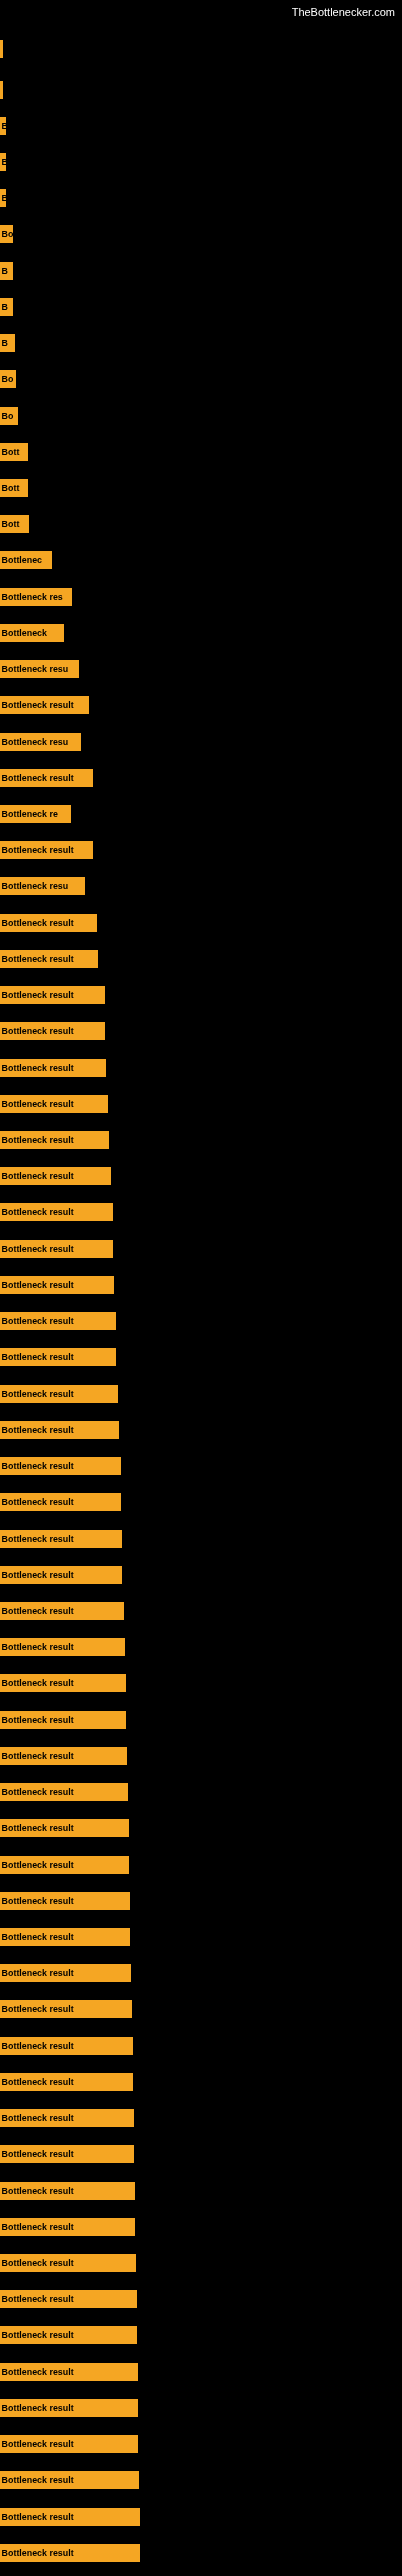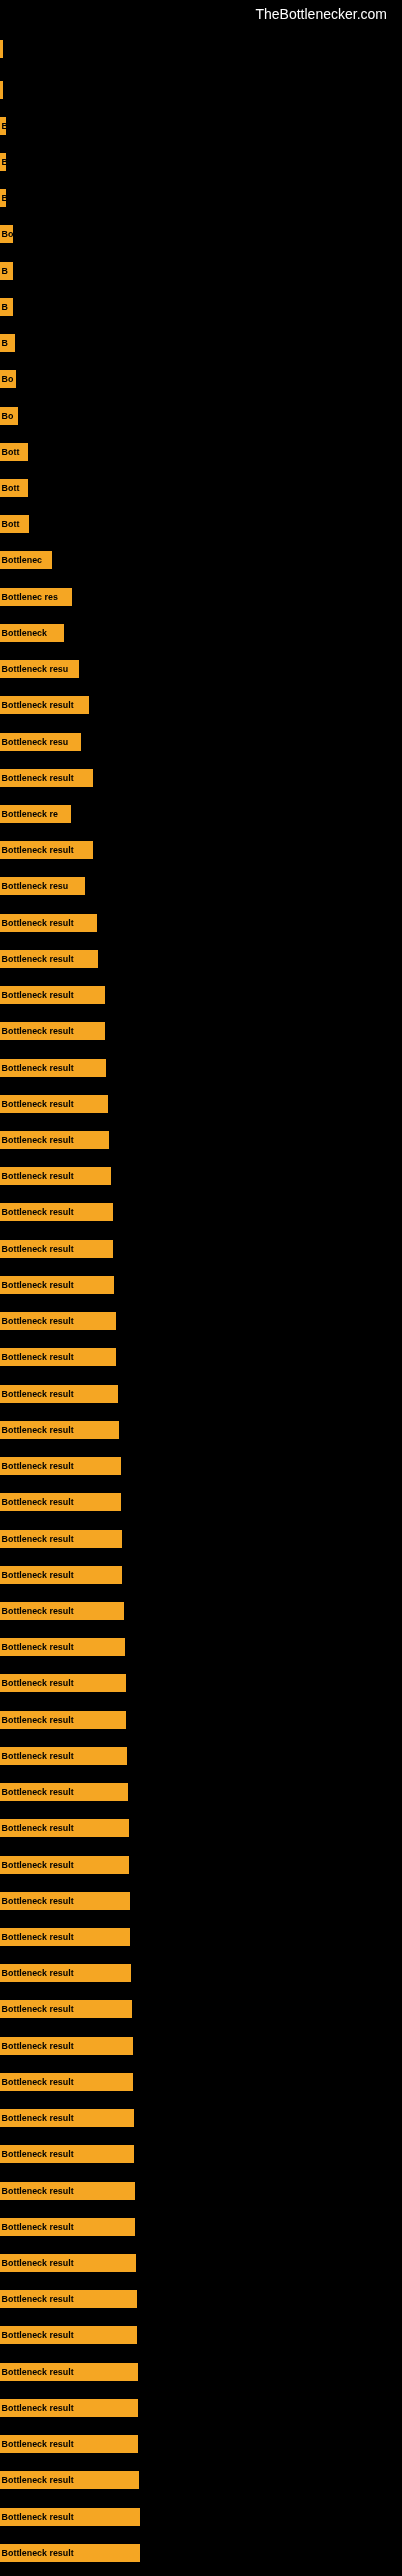--- a/index.html
+++ b/index.html
@@ -10,23 +10,23 @@
     body {
       width: 403px;
       min-height: 2576px;
       background-color: #000;
       font-family: Arial, sans-serif;
       position: relative;
     }
     .site-title {
       position: absolute;
       top: 6.4px;
-      right: 16px;
+      right: 8px;
       color: #fff;
-      font-size: 14px;
+      font-size: 11px;
       font-weight: normal;
     }
     .bar-container {
       position: absolute;
       left: 0;
     }
     .bar {
       background-color: #f5a623;
       color: #000;
       font-size: 8.9px;
@@ -84,21 +84,21 @@
     <div class="bar-container" style="top: 479px; left: 0px;">
       <div class="bar" style="width: 28px;">Bott</div>
     </div>
     <div class="bar-container" style="top: 515px; left: 0px;">
       <div class="bar" style="width: 29px;">Bott</div>
     </div>
     <div class="bar-container" style="top: 551px; left: 0px;">
       <div class="bar" style="width: 52px;">Bottlenec</div>
     </div>
     <div class="bar-container" style="top: 588px; left: 0px;">
-      <div class="bar" style="width: 72px;">Bottlenec res</div>
+      <div class="bar" style="width: 72px;">Bottleneck res</div>
     </div>
     <div class="bar-container" style="top: 624px; left: 0px;">
       <div class="bar" style="width: 64px;">Bottleneck</div>
     </div>
     <div class="bar-container" style="top: 660px; left: 0px;">
       <div class="bar" style="width: 79px;">Bottleneck resu</div>
     </div>
     <div class="bar-container" style="top: 696px; left: 0px;">
       <div class="bar" style="width: 89px;">Bottleneck result</div>
     </div>

